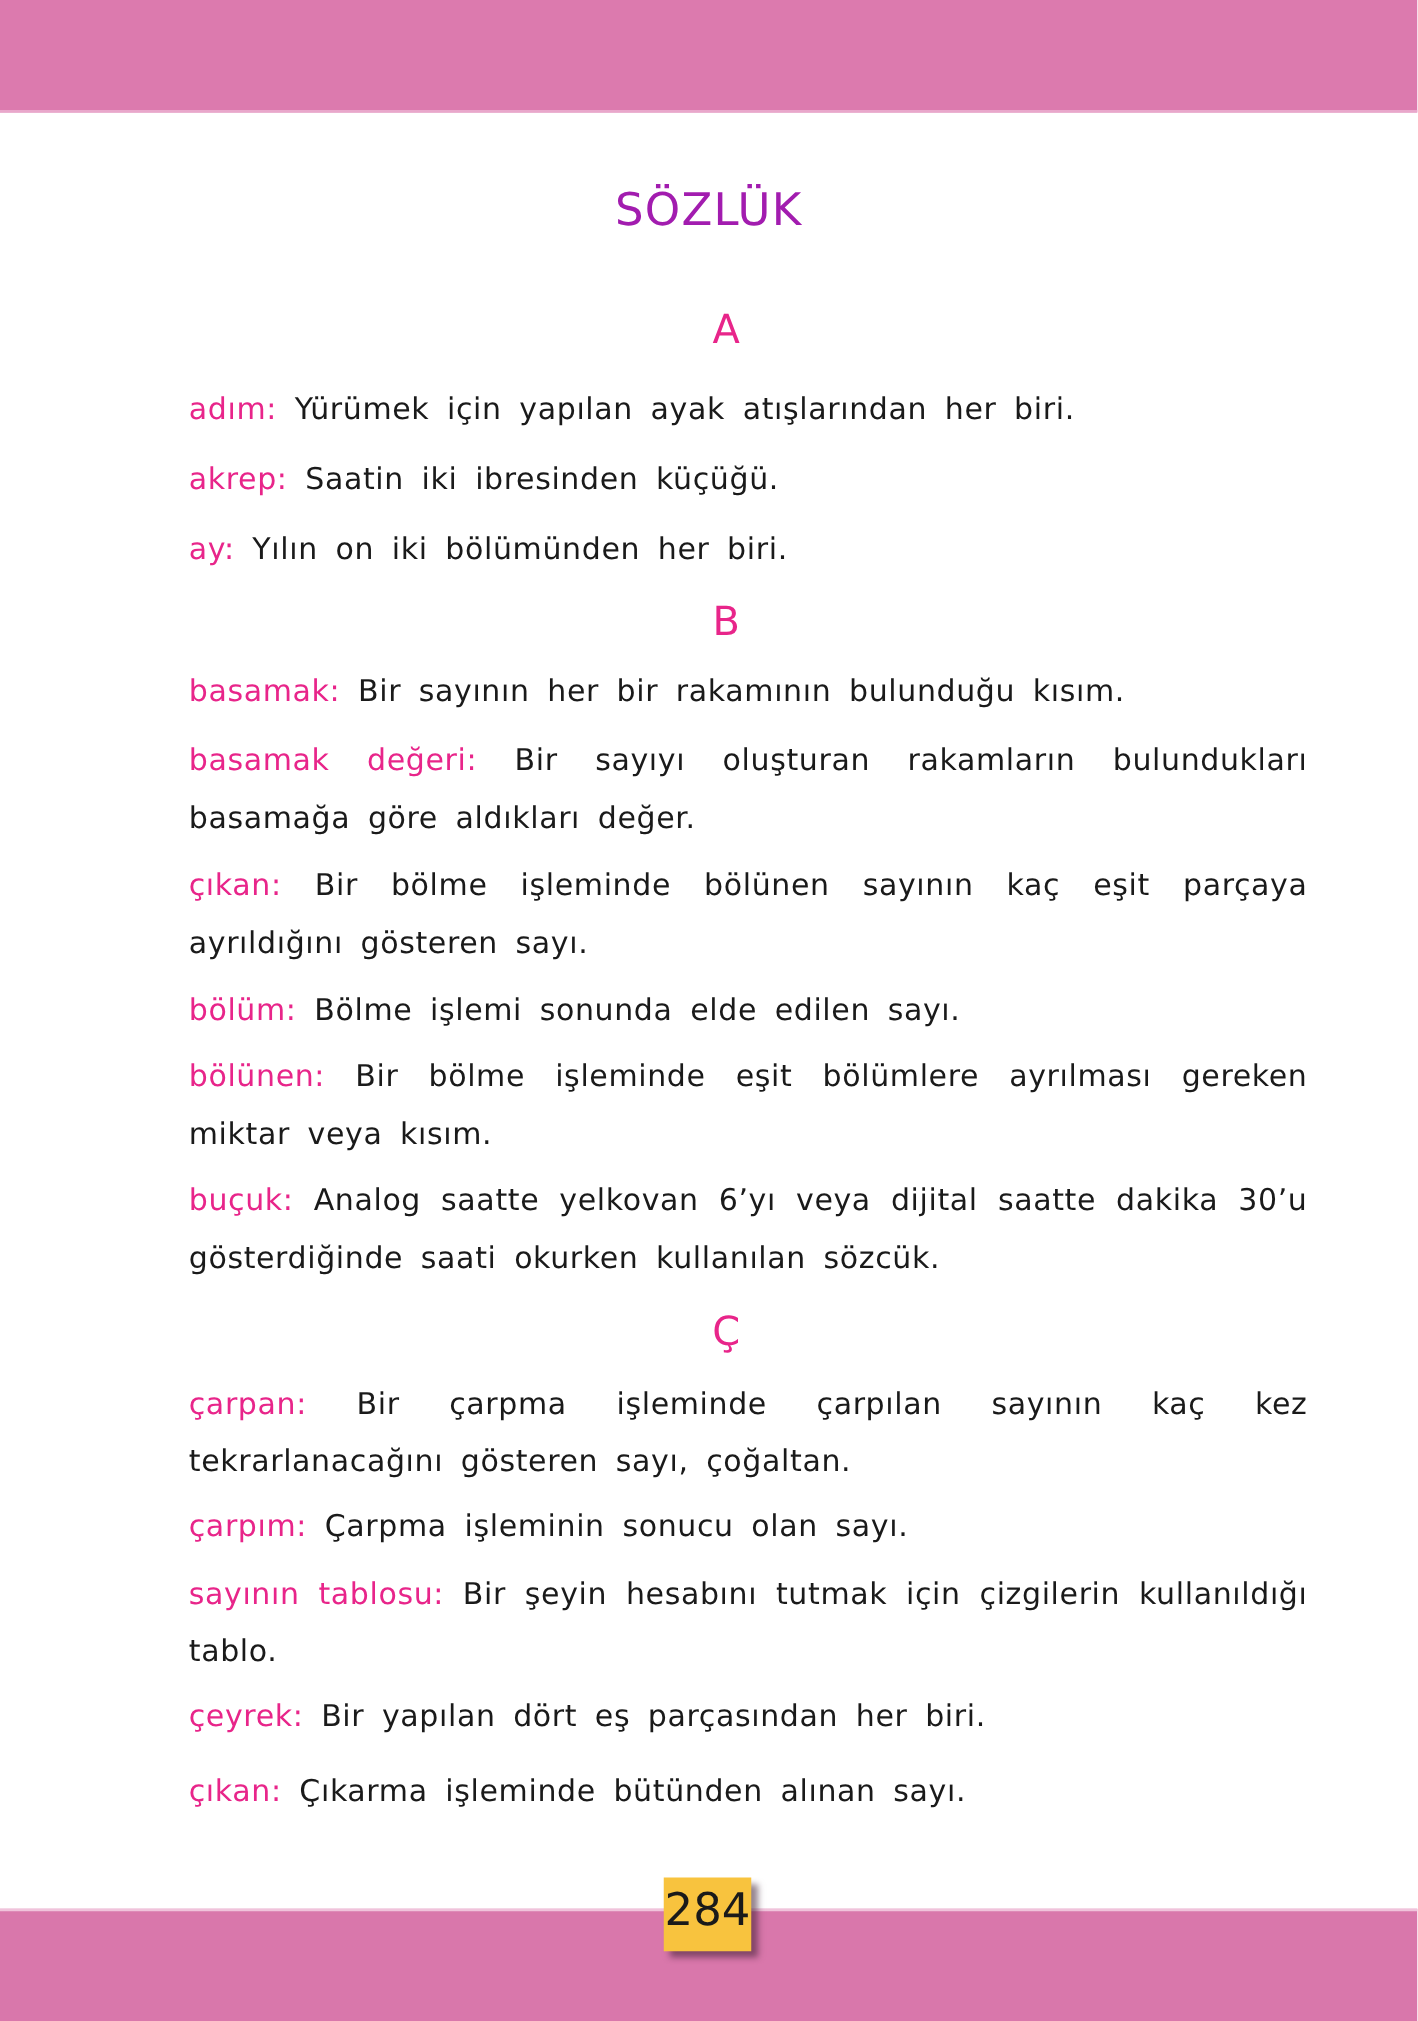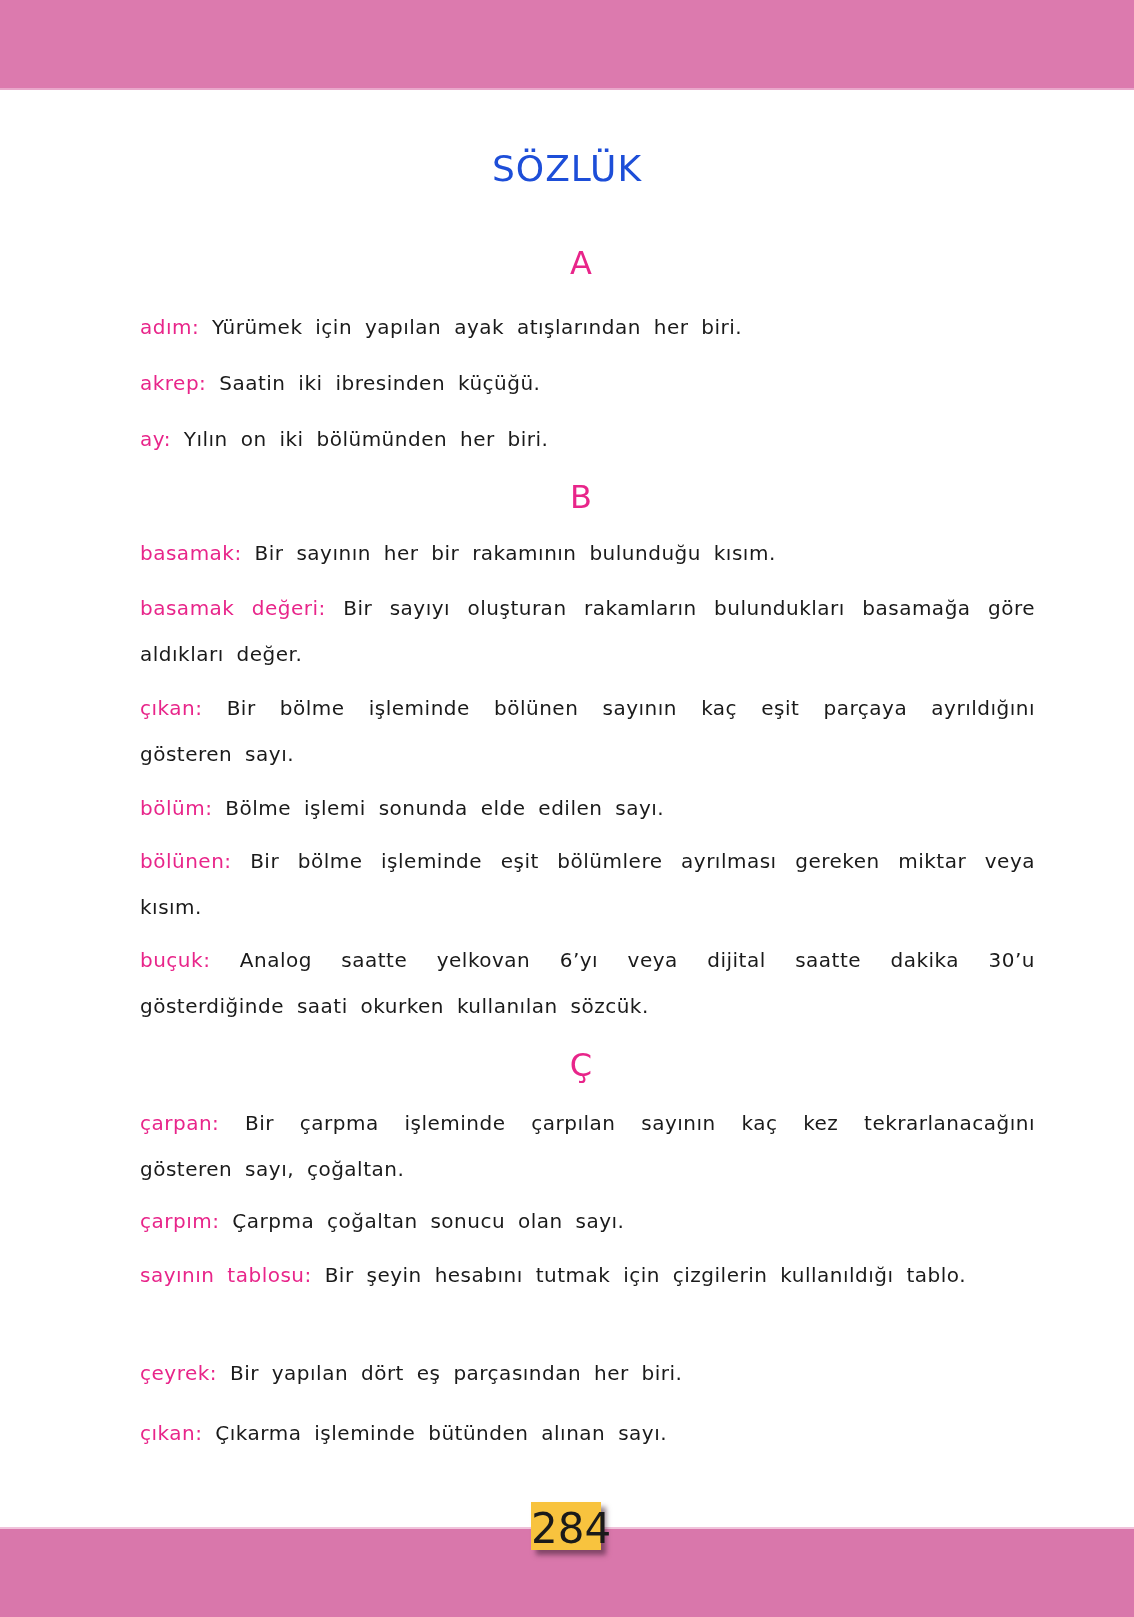--- a/index.html
+++ b/index.html
@@ -13,37 +13,37 @@
     position: absolute; left: 0; top: 0; width: 1134px; height: 88px;
     background: #dc7aae;
     border-bottom: 2px solid #e9a7cb;
   }
   .bottom-band {
     position: absolute; left: 0; top: 1527px; width: 1134px; height: 90px;
     background: #d977ab;
     border-top: 2px solid #f0c3db;
   }
   .page-num {
-    position: absolute; left: 531px; top: 1502px; width: 70px; height: 48px;
+    position: absolute; left: 531px; top: 1502px; width: 70px; height: 59px;
     background: #f8c33e;
     box-shadow: 5px 5px 5px rgba(60,30,50,0.55);
     font-family: "DejaVu Sans", sans-serif;
-    font-size: 42px; line-height: 54px; text-align: center; color: #1a1a1a;
+    font-size: 36px; line-height: 54px; text-align: center; color: #1a1a1a;
   }
   .title {
     position: absolute; left: 0; width: 1134px; top: 148px;
-    text-align: center; font-size: 36px; color: #1d4ed8; letter-spacing: 1px;
+    text-align: center; font-size: 36px; color: #a21caf; letter-spacing: 1px;
   }
   .letter {
     position: absolute; left: 0; width: 1162px;
     text-align: center; font-size: 32px; color: #e8258a;
   }
   .entry {
-    position: absolute; left: 140px; width: 895px;
-    font-size: 20px; line-height: 46px; text-align: justify;
+    position: absolute; left: 151px; width: 895px;
+    font-size: 24px; line-height: 46px; text-align: justify;
     letter-spacing: 0.5px; word-spacing: 6px;
   }
   .term { color: #e8258a; }
 </style>
 </head>
 <body>
 
 <div class="top-band"></div>
 
 <div class="title">SÖZLÜK</div>
@@ -91,21 +91,21 @@
 </div>
 
 <div class="letter" style="top:1046px">Ç</div>
 
 <div class="entry" style="top:1100px">
   <span class="term">çarpan:</span>
   <span>Bir çarpma işleminde çarpılan sayının kaç kez tekrarlanacağını gösteren sayı, çoğaltan.</span>
 </div>
 <div class="entry" style="top:1198px">
   <span class="term">çarpım:</span>
-  <span>Çarpma çoğaltan sonucu olan sayı.</span>
+  <span>Çarpma işleminin sonucu olan sayı.</span>
 </div>
 <div class="entry" style="top:1252px">
   <span class="term">sayının tablosu:</span>
   <span>Bir şeyin hesabını tutmak için çizgilerin kullanıldığı tablo.</span>
 </div>
 <div class="entry" style="top:1350px">
   <span class="term">çeyrek:</span>
   <span>Bir yapılan dört eş parçasından her biri.</span>
 </div>
 <div class="entry" style="top:1410px">

